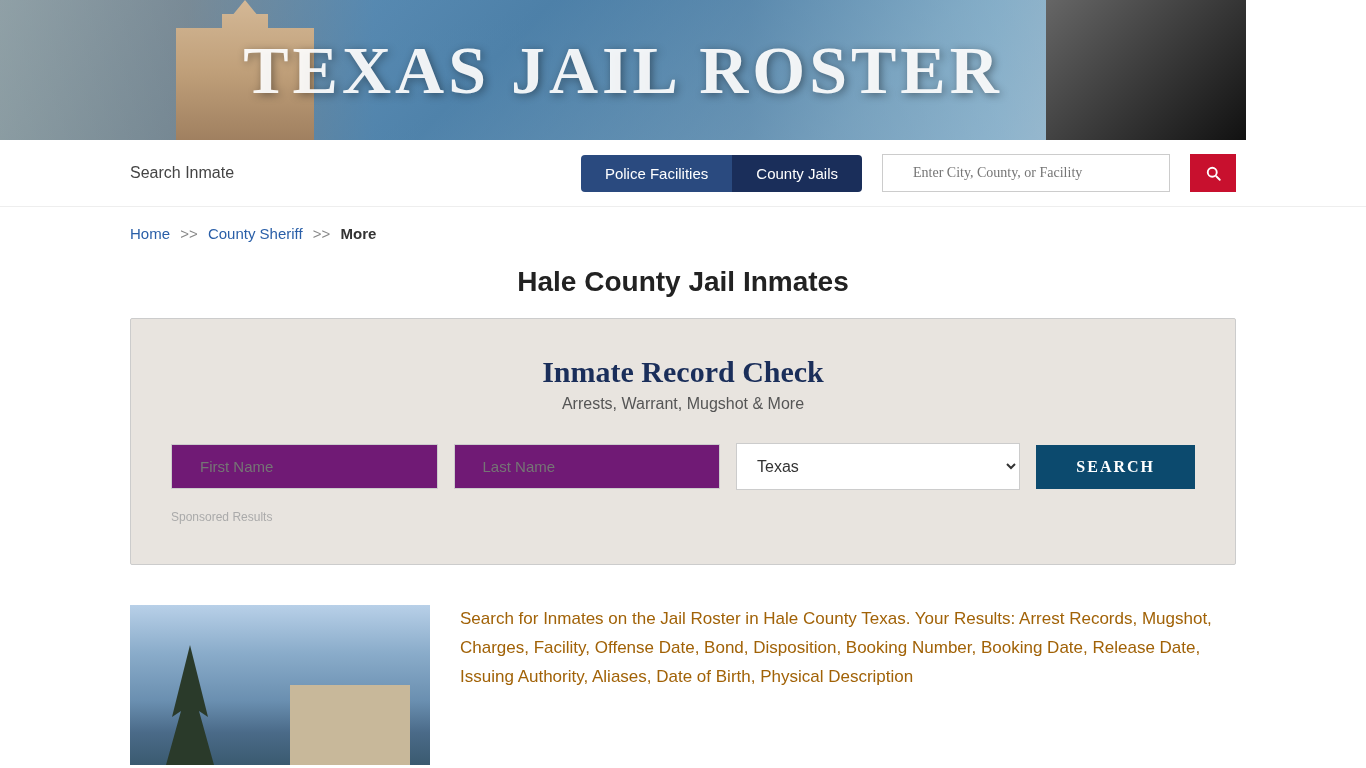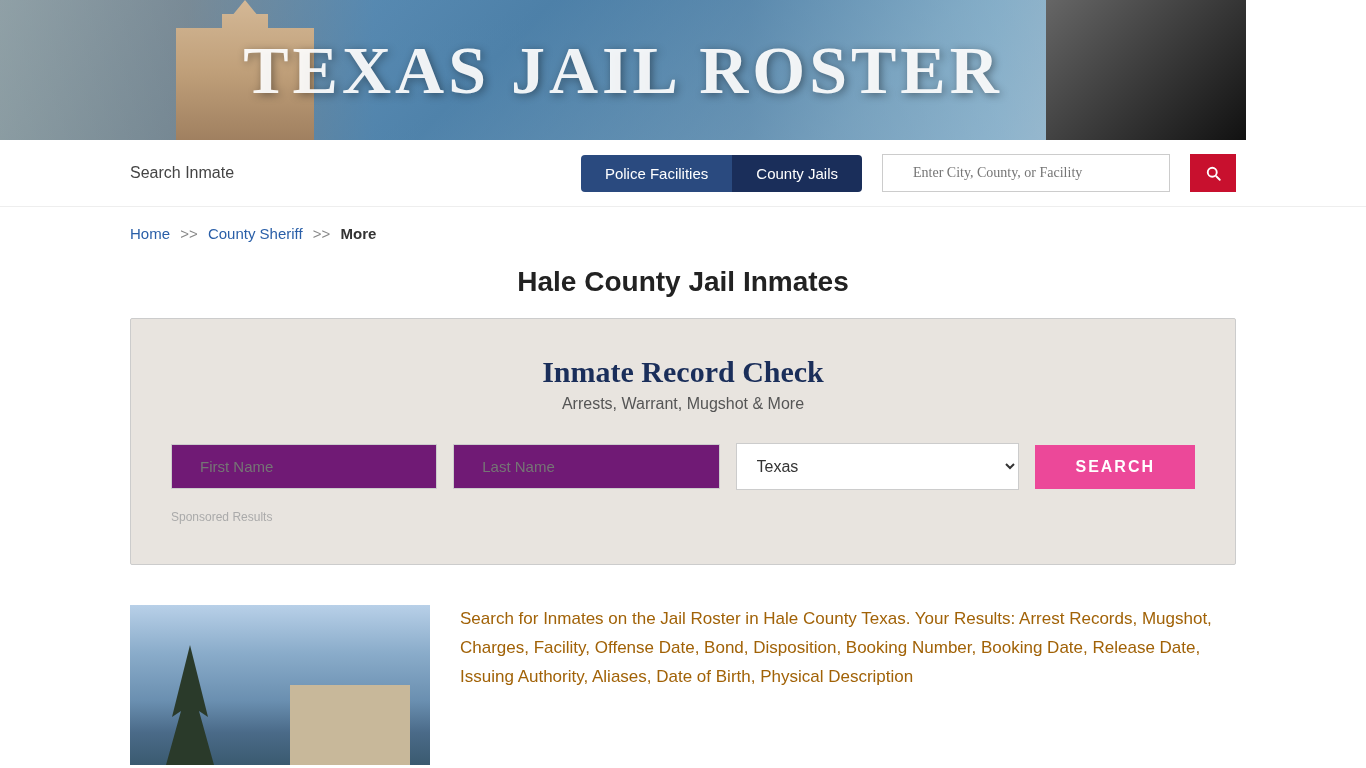--- a/index.html
+++ b/index.html
@@ -189,29 +189,29 @@
       flex: 1.2;
       padding: 13px 16px;
       font-size: 16px;
       border: 1px solid #ccc;
       background: #fff;
       color: #333;
       font-family: Arial, sans-serif;
       appearance: auto;
     }
     .form-search-btn {
-      background: #ec4899;
+      background: #0c4a6e;
       color: #fff;
       border: none;
       padding: 13px 40px;
       font-size: 16px;
       font-weight: bold;
       letter-spacing: 2px;
       cursor: pointer;
-      font-family: Liberation Sans, sans-serif;
+      font-family: Liberation Serif, serif;
       text-transform: uppercase;
     }
     .sponsored-results {
       font-size: 12px;
       color: #aaa;
       margin-top: 20px;
       font-family: Arial, sans-serif;
     }
 
     

